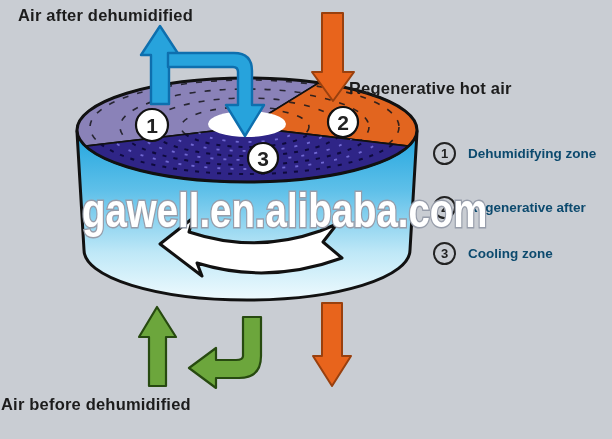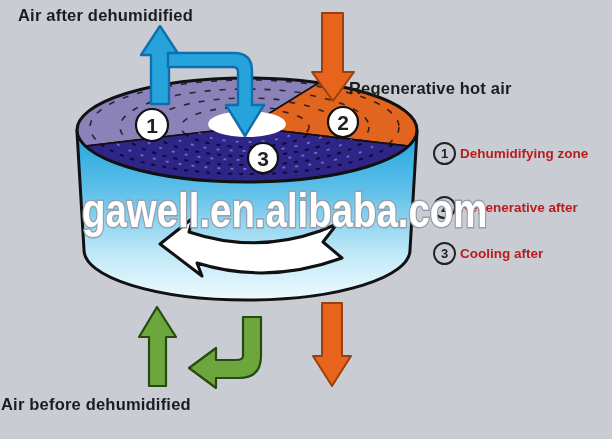--- a/index.html
+++ b/index.html
@@ -13,21 +13,21 @@
     position:absolute;font-weight:bold;font-size:16.5px;color:#1c1c1c;
     white-space:nowrap;letter-spacing:0.2px;z-index:4;
   }
   .legend{position:absolute;left:433px;top:0;z-index:5;}
   .legend-row{position:absolute;display:flex;align-items:center;white-space:nowrap;}
   .legend-num{
     width:19px;height:19px;border:2px solid #222;border-radius:50%;
     display:flex;align-items:center;justify-content:center;
     font-size:13px;font-weight:bold;color:#222;flex:0 0 auto;
   }
-  .legend-label{margin-left:4px;font-size:13.5px;font-weight:bold;color:#b91c1c;}
+  .legend-label{margin-left:12px;font-size:13.5px;font-weight:bold;color:#0c4a6e;}
   .watermark{
     position:absolute;left:82px;top:183px;z-index:10;
     font-size:48px;font-weight:bold;color:#ffffff;
     -webkit-text-stroke:3px #979daa;paint-order:stroke fill;
     transform:scaleX(0.80);transform-origin:left top;
     white-space:nowrap;letter-spacing:0px;
   }
 </style>
 </head>
 <body>
@@ -124,18 +124,18 @@
     <div class="legend-row" style="top:142px;">
       <span class="legend-num">1</span>
       <span class="legend-label">Dehumidifying zone</span>
     </div>
     <div class="legend-row" style="top:196px;">
       <span class="legend-num">2</span>
       <span class="legend-label">Regenerative after</span>
     </div>
     <div class="legend-row" style="top:242px;">
       <span class="legend-num">3</span>
-      <span class="legend-label">Cooling after</span>
+      <span class="legend-label">Cooling zone</span>
     </div>
   </div>
 
   <div class="watermark">gawell.en.alibaba.com</div>
 </div>
 
 </body></html>

